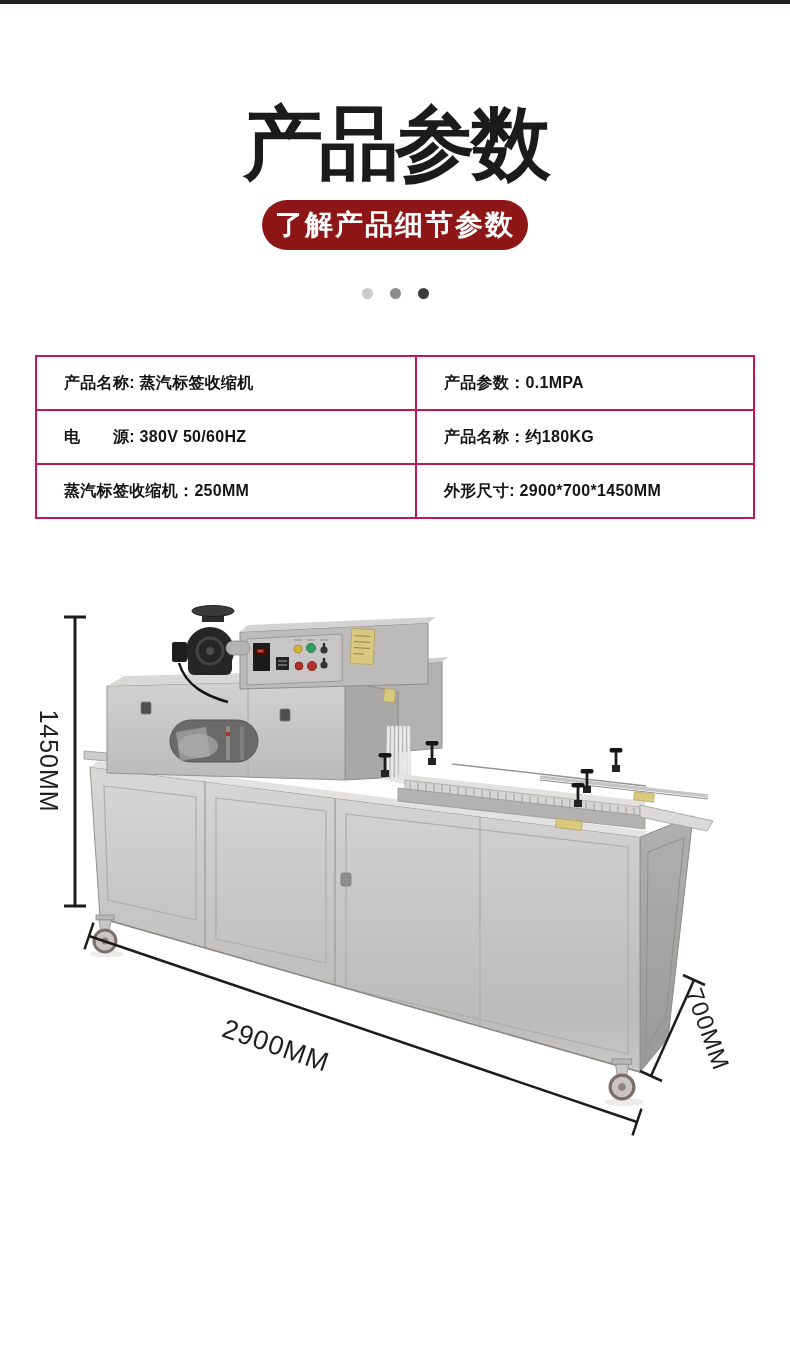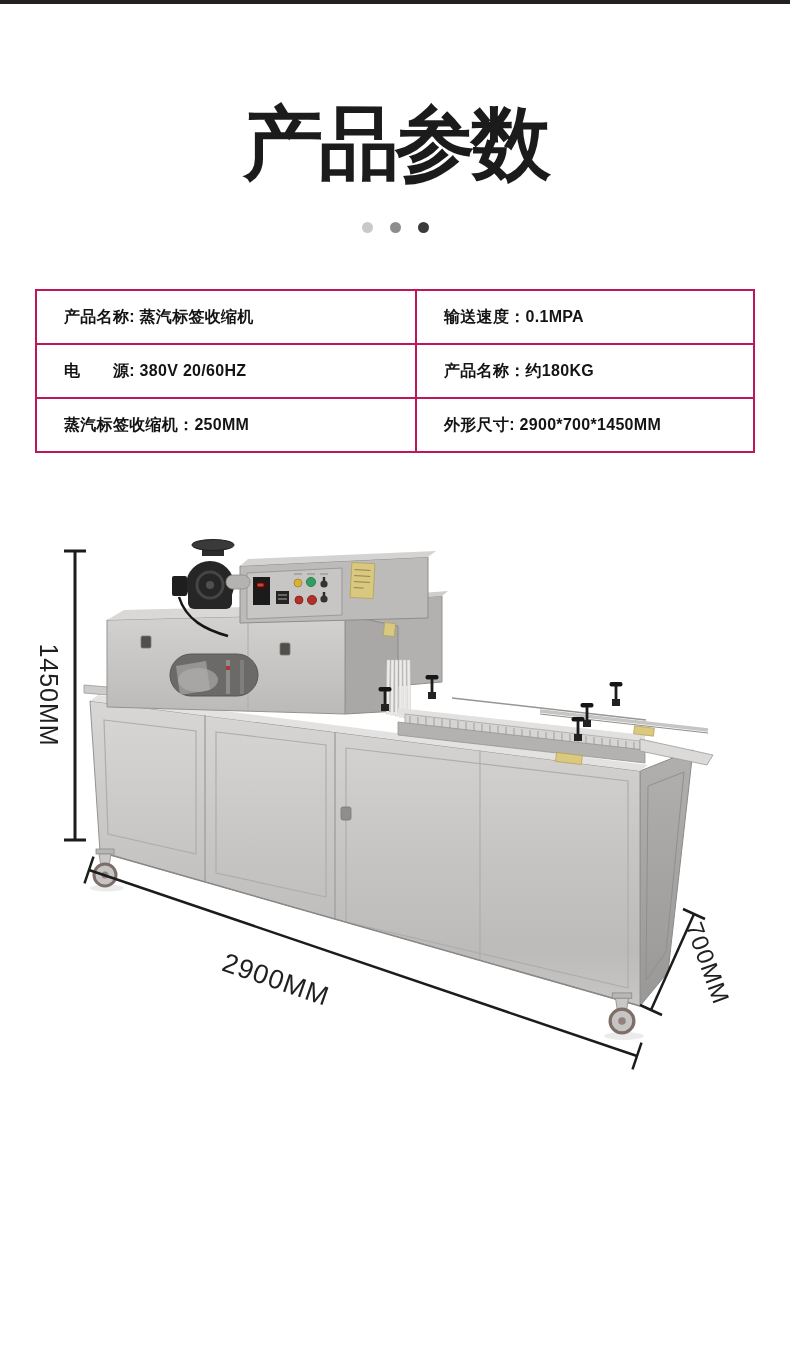--- a/index.html
+++ b/index.html
@@ -41,35 +41,36 @@
     fill:#1f1f1f;letter-spacing:1px;
   }
 </style>
 </head>
 <body>
 
 <div class="top-bar" style="background: rgb(36, 31, 32);"></div>
 
 <div class="header">
   <h1 class="page-title">产品参数</h1>
+  <div class="ribbon" style="background: rgb(142, 22, 22);">了解产品细节参数</div>
   <div class="dots">
     <span class="dot" style="background: rgb(201, 201, 201);"></span>
     <span class="dot" style="background: rgb(141, 141, 141);"></span>
     <span class="dot" style="background: rgb(59, 59, 59);"></span>
   </div>
 </div>
 
 <table class="spec-table">
   <tbody>
     <tr>
       <td class="col-left">产品名称: 蒸汽标签收缩机</td>
-      <td class="col-right">输送速度：0.1MPA</td>
+      <td class="col-right">产品参数：0.1MPA</td>
     </tr>
     <tr>
-      <td class="col-left">电　　源: 380V 20/60HZ</td>
+      <td class="col-left">电　　源: 380V 50/60HZ</td>
       <td class="col-right">产品名称：约180KG</td>
     </tr>
     <tr>
       <td class="col-left">蒸汽标签收缩机：250MM</td>
       <td class="col-right">外形尺寸: 2900*700*1450MM</td>
     </tr>
   </tbody>
 </table>
 
 <div class="figure-wrap">

